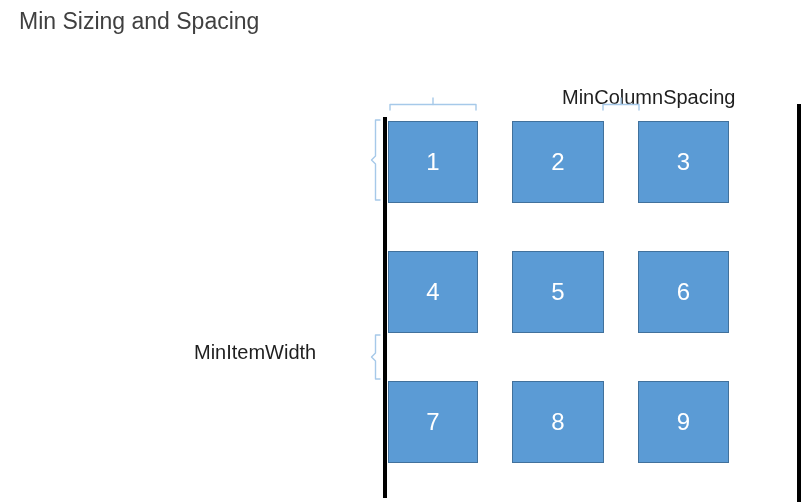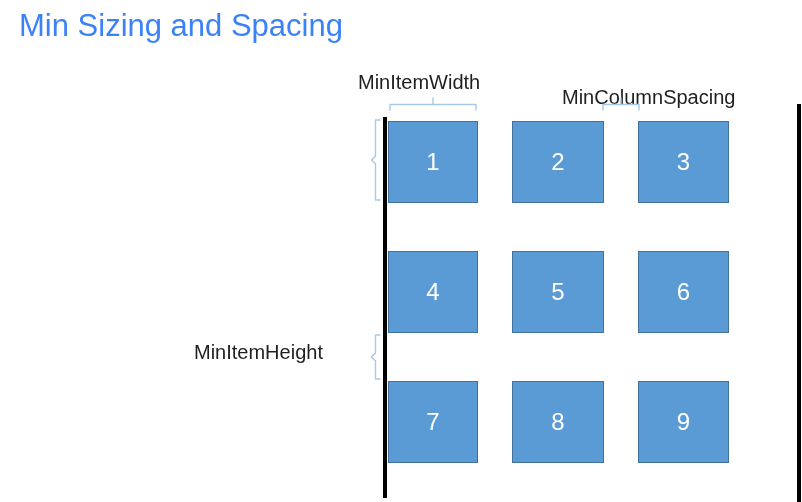--- a/index.html
+++ b/index.html
@@ -12,23 +12,23 @@
     position: relative;
     width: 802px;
     height: 502px;
     background: #ffffff;
     overflow: hidden;
   }
   .page-title {
     position: absolute;
     left: 19px;
     top: 8px;
-    font-size: 31px;
+    font-size: 23px;
     font-weight: 400;
-    color: #3b82f6;
+    color: #404040;
     letter-spacing: 0px;
     white-space: nowrap;
     text-align: center;
   }
   .anno-label {
     position: absolute;
     font-size: 20px;
     color: #1f1f1f;
     white-space: nowrap;
   }
@@ -82,26 +82,25 @@
   .brace-item-height  { left: 370px; top: 119px; }
   .brace-row-spacing  { left: 370px; top: 334px; }
 </style>
 </head>
 <body>
 
 <div class="canvas">
 
   <div class="page-title">Min Sizing and Spacing</div>
 
-  <div class="anno-label lbl-min-item-width">MinItemWidth</div>
 
   <div class="anno-label lbl-min-col-spacing">MinColumnSpacing</div>
 
 
-  <div class="anno-label lbl-min-row-spacing">MinItemHeight</div>
+  <div class="anno-label lbl-min-row-spacing">MinItemWidth</div>
 
   <svg class="brace brace-item-width" width="88" height="14" viewBox="0 0 88 14">
     <path d="M1,13 L1,7.5 L87,7.5 L87,13"></path>
     <path d="M44,7.5 L44,1"></path>
   </svg>
 
   <svg class="brace brace-col-spacing" width="38" height="14" viewBox="0 0 38 14">
     <path d="M1,13 L1,7.5 L37,7.5 L37,13"></path>
     <path d="M19,7.5 L19,1"></path>
   </svg>

